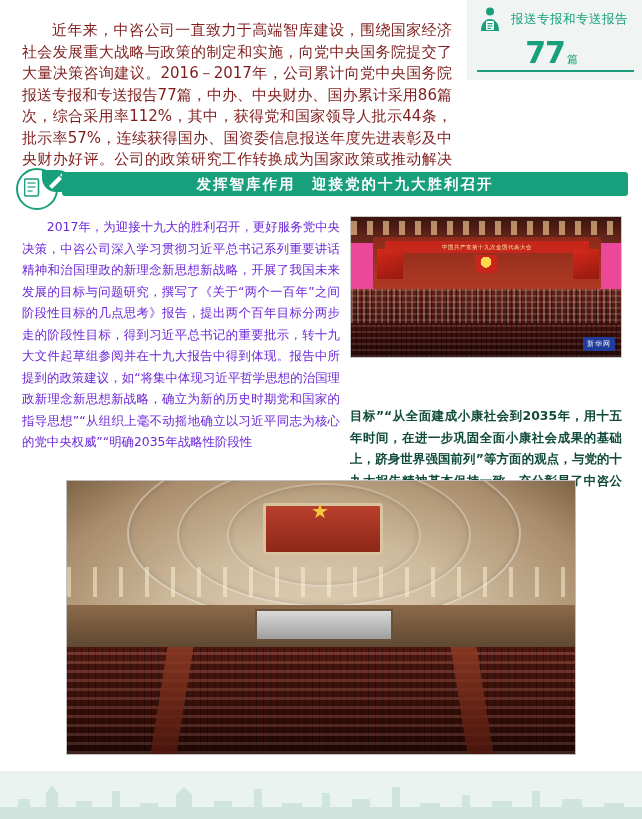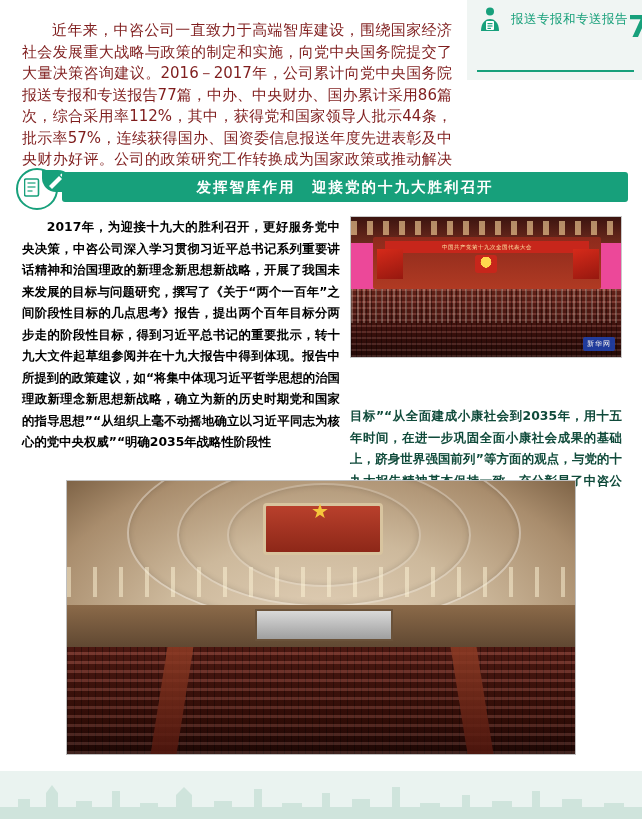--- a/index.html
+++ b/index.html
@@ -17,21 +17,21 @@
 
   
   .header-badge {
     position: absolute;
     top: 0;
     right: 0;
     width: 175px;
     height: 80px;
     background: #f0f5f3;
     display: flex;
-    flex-direction: row;
+    flex-direction: column;
     align-items: flex-start;
     box-sizing: border-box;
     padding: 6px 10px 0 10px;
   }
   .header-badge-row {
     display: flex;
     align-items: center;
     gap: 8px;
   }
   .header-icon {
@@ -121,21 +121,21 @@
     width: 30px;
     height: 22px;
     background: #17a07b;
     border-radius: 0 14px 0 14px;
   }
   .section-bar {
     position: absolute;
     left: 48px;
     top: 4px;
     right: 0;
-    height: 30px;
+    height: 24px;
     background: #17a07b;
     border-radius: 3px;
     display: flex;
     align-items: center;
     justify-content: center;
   }
   .section-bar span {
     color: #ffffff;
     font-size: 14.5px;
     font-weight: bold;
@@ -143,25 +143,25 @@
   }
 
   
   .body-text-left {
     position: absolute;
     left: 22px;
     top: 216px;
     width: 318px;
     font-size: 12.4px;
     line-height: 21.5px;
-    color: #000000;
+    color: #6d28d9;
     text-align: justify;
     text-justify: inter-ideograph;
     text-indent: 2em;
-    font-weight: bold;
+    font-weight: normal;
   }
   .body-text-right {
     position: absolute;
     left: 350px;
     top: 368px;
     width: 272px;
     font-size: 12.4px;
     line-height: 21.5px;
     color: #0f4a3a;
     text-align: justify;

